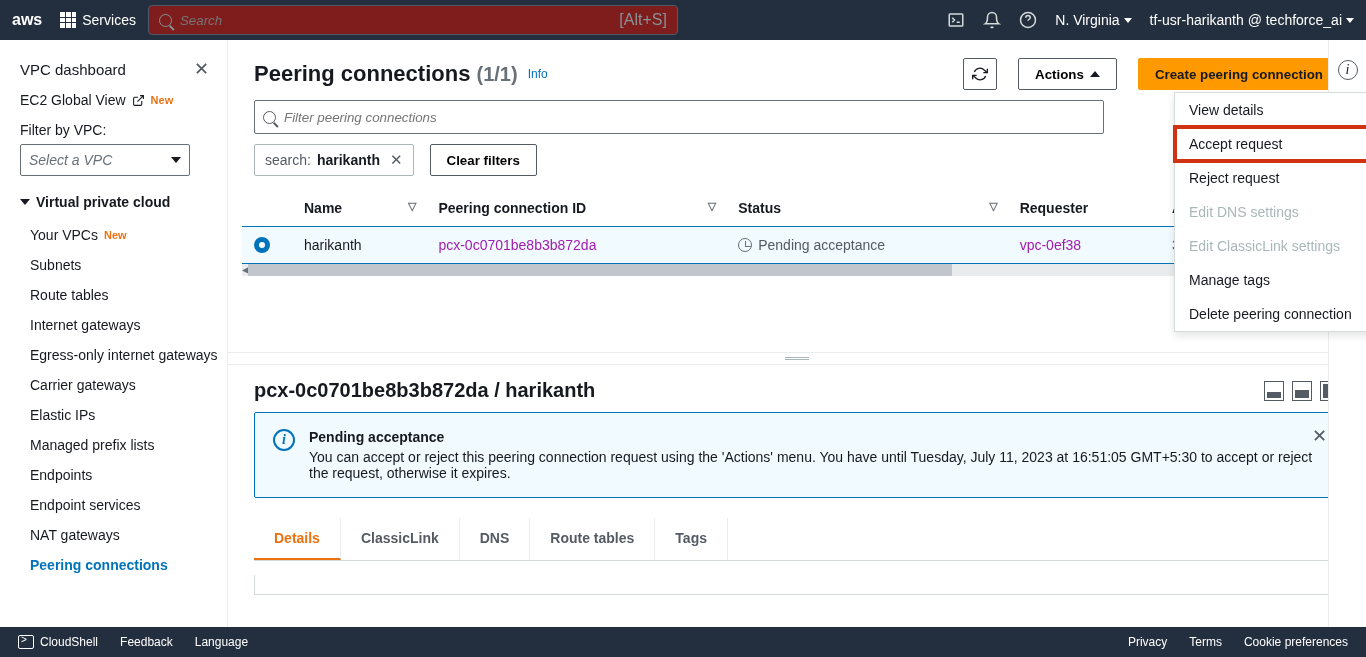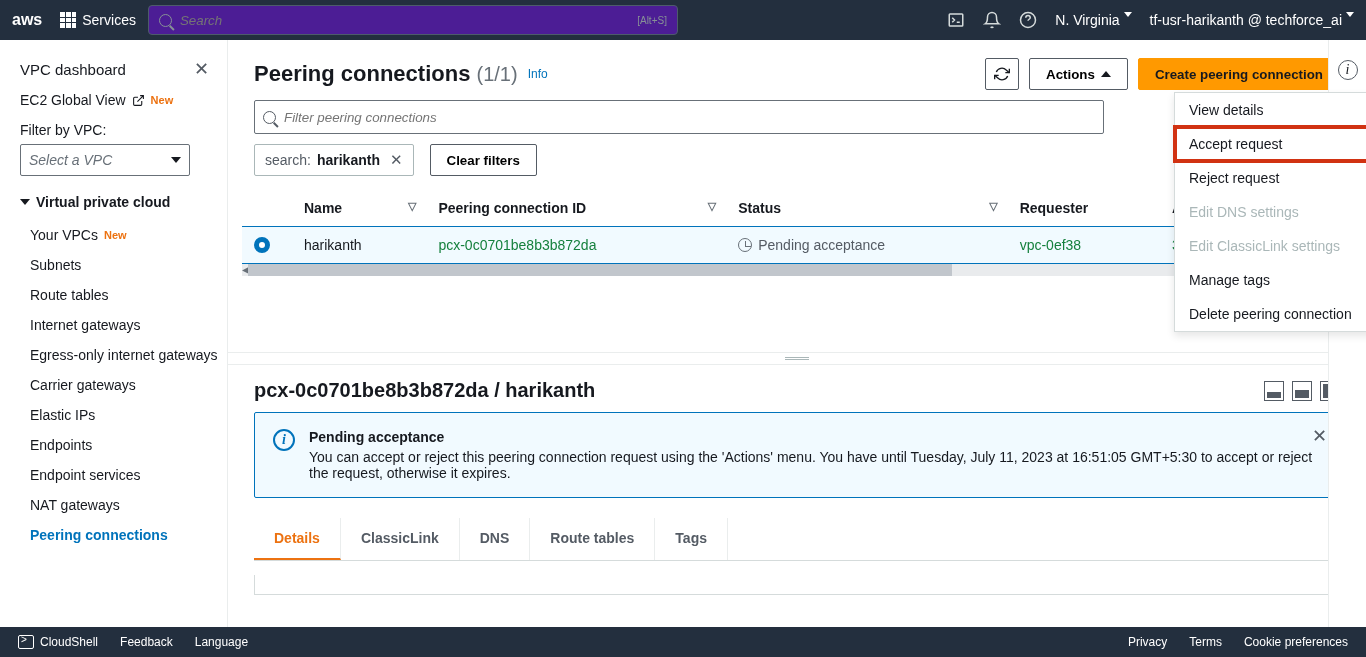--- a/index.html
+++ b/index.html
@@ -4,26 +4,26 @@
 <style>
 * { margin: 0; padding: 0; box-sizing: border-box; font-family: "Amazon Ember", "Helvetica Neue", Arial, sans-serif; }
 body { width: 1366px; height: 657px; overflow: hidden; background: #fff; font-size: 14px; color: #16191f; }
 
 
 .topnav { height: 40px; background: #232f3e; display: flex; align-items: center; color: #fff; padding: 0 12px; }
 .aws-logo { color: #fff; font-weight: bold; font-size: 16px; margin-right: 18px; display: flex; align-items: center; }
 .services-btn { display: flex; align-items: center; gap: 6px; margin-right: 12px; cursor: pointer; }
 .grid-icon { width: 16px; height: 16px; display: grid; grid-template-columns: repeat(3,1fr); grid-template-rows: repeat(3,1fr); gap: 1px; }
 .grid-icon i { background: #fff; }
-.search-wrap { flex: 0 0 530px; height: 30px; background: #4c1d95; border: 1px solid #4d5b6b; border-radius: 4px; display: flex; align-items: center; padding: 0 10px; color: #879196; }
+.search-wrap { flex: 0 0 530px; height: 30px; background: #7f1d1d; border: 1px solid #4d5b6b; border-radius: 4px; display: flex; align-items: center; padding: 0 10px; color: #879196; }
 .search-wrap input { flex: 1; background: transparent; border: none; color: #fff; font-style: italic; outline: none; margin-left: 8px; }
-.search-hint { margin-left: auto; color: #879196; font-size: 10px; }
+.search-hint { margin-left: auto; color: #879196; font-size: 16px; }
 .topnav-right { margin-left: auto; display: flex; align-items: center; gap: 18px; }
 .topnav-icon { width: 18px; height: 18px; display: flex; align-items: center; justify-content: center; cursor: pointer; color: #d5dbdb; }
-.region, .account { cursor: pointer; display: flex; gap: 4px; }
+.region, .account { cursor: pointer; display: flex; align-items: center; gap: 4px; }
 .caret-down { width: 0; height: 0; border-left: 4px solid transparent; border-right: 4px solid transparent; border-top: 5px solid #fff; }
 
 
 .main { display: flex; height: 587px; }
 .sidebar { width: 228px; border-right: 1px solid #eaeded; padding: 18px 8px 8px 20px; overflow-y: auto; }
 .sidebar-title-row { display: flex; align-items: center; justify-content: space-between; margin-bottom: 12px; padding-right: 10px; }
 .sidebar-title { font-size: 15px; }
 .close-x { cursor: pointer; font-size: 18px; color: #545b64; }
 .ec2-link { display: flex; align-items: center; gap: 6px; margin-bottom: 14px; }
 .new-badge { color: #ec7211; font-size: 11px; font-weight: bold; }
@@ -33,23 +33,23 @@
 .sel-caret { width: 0; height: 0; border-left: 5px solid transparent; border-right: 5px solid transparent; border-top: 6px solid #16191f; }
 .nav-section { font-weight: bold; margin-bottom: 10px; display: flex; align-items: center; gap: 6px; }
 .nav-caret { width: 0; height: 0; border-left: 5px solid transparent; border-right: 5px solid transparent; border-top: 6px solid #16191f; }
 .nav-item { padding: 7px 0 7px 10px; cursor: pointer; display: flex; align-items: center; gap: 6px; }
 .nav-item.active { color: #0073bb; font-weight: bold; }
 
 
 .content { flex: 1; display: flex; flex-direction: column; position: relative; overflow: hidden; }
 .content-header { padding: 18px 26px 10px 26px; display: flex; align-items: center; }
 .page-title { font-size: 22px; font-weight: bold; }
-.page-count { color: #687078; font-weight: normal; font-size: 20px; }
+.page-count { color: #687078; font-weight: bold; font-size: 20px; }
 .info-link { color: #0073bb; margin-left: 10px; font-size: 12px; }
-.header-actions { margin-left: auto; display: flex; gap: 10px; align-items: center; }
+.header-actions { margin-left: auto; display: flex; gap: 21px; align-items: center; }
 .btn { height: 32px; border: 1px solid #545b64; background: #fff; border-radius: 2px; padding: 0 16px; display: flex; align-items: center; cursor: pointer; font-weight: bold; gap: 6px; }
 .btn.icon-only { padding: 0 8px; width: 34px; justify-content: center; }
 .btn.primary { background: #ff9900; border-color: #ff9900; color: #16191f; }
 .btn.open { background: #fff; }
 .caret-up-dark { width: 0; height: 0; border-left: 5px solid transparent; border-right: 5px solid transparent; border-bottom: 6px solid #16191f; }
 
 
 .actions-dropdown { position: absolute; top: 52px; left: 946px; width: 208px; background: #fff; border: 1px solid #d5dbdb; box-shadow: 0 4px 8px rgba(0,0,0,0.1); z-index: 100; }
 .dd-item { padding: 9px 14px; cursor: pointer; }
 .dd-item.disabled { color: #aab7b8; cursor: default; }
@@ -71,21 +71,21 @@
 .chip-x { margin-left: 4px; cursor: pointer; color: #545b64; font-size: 15px; }
 
 
 .table-wrap { margin: 0 14px 0 14px; overflow-x: hidden; }
 table { width: 100%; border-collapse: collapse; }
 th { text-align: left; font-weight: bold; padding: 10px 12px; color: #16191f; position: relative; }
 th .sort { position: absolute; right: 10px; color: #687078; font-size: 11px; }
 td { padding: 10px 12px; }
 tr.selected { background: #f1faff; border-top: 1px solid #0073bb; border-bottom: 1px solid #0073bb; }
 .radio { width: 16px; height: 16px; border: 5px solid #0073bb; border-radius: 50%; background: #fff; }
-.link { color: #15803d; cursor: pointer; }
+.link { color: #a21caf; cursor: pointer; }
 .status-cell { display: flex; align-items: center; gap: 6px; color: #545b64; }
 .pending-icon { width: 14px; height: 14px; border: 1.5px solid #687078; border-radius: 50%; position: relative; }
 .pending-icon::after { content: ""; position: absolute; width: 5px; height: 5px; border-left: 1.5px solid #687078; border-bottom: 1.5px solid #687078; top: 2px; left: 6px; }
 .table-scroll { height: 12px; background: #e9ebed; margin: 0 14px; position: relative; }
 .table-scroll .left-arrow, .table-scroll .right-arrow { position: absolute; top: 0; font-size: 10px; color: #687078; }
 .table-scroll .left-arrow { left: 0; }
 .table-scroll .right-arrow { right: 0; }
 .table-scroll .thumb { position: absolute; right: 400px; left: 6px; height: 12px; background: #c1c6cc; }
 
 
@@ -221,20 +221,23 @@
         <span>Internet gateways</span>
       </div>
     <div class="nav-item">
         <span>Egress-only internet gateways</span>
       </div>
     <div class="nav-item">
         <span>Carrier gateways</span>
       </div>
     <div class="nav-item">
         <span>Elastic IPs</span>
+      </div>
+    <div class="nav-item">
+        <span>Managed prefix lists</span>
       </div>
     <div class="nav-item">
         <span>Endpoints</span>
       </div>
     <div class="nav-item">
         <span>Endpoint services</span>
       </div>
     <div class="nav-item">
         <span>NAT gateways</span>
       </div>

